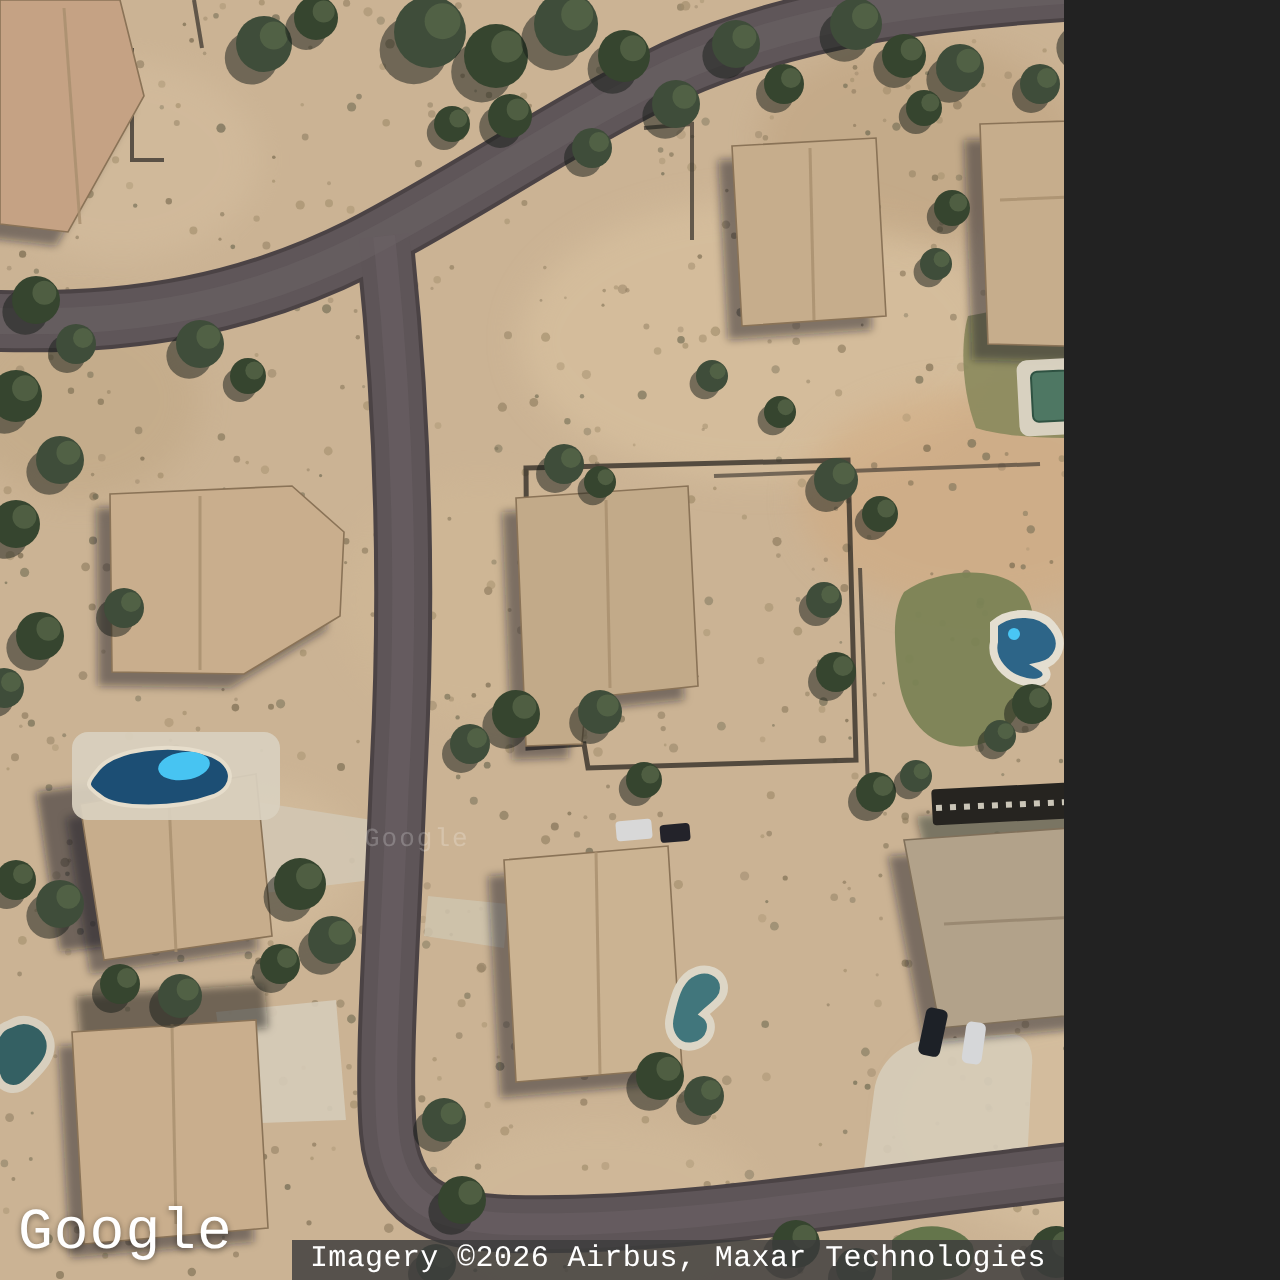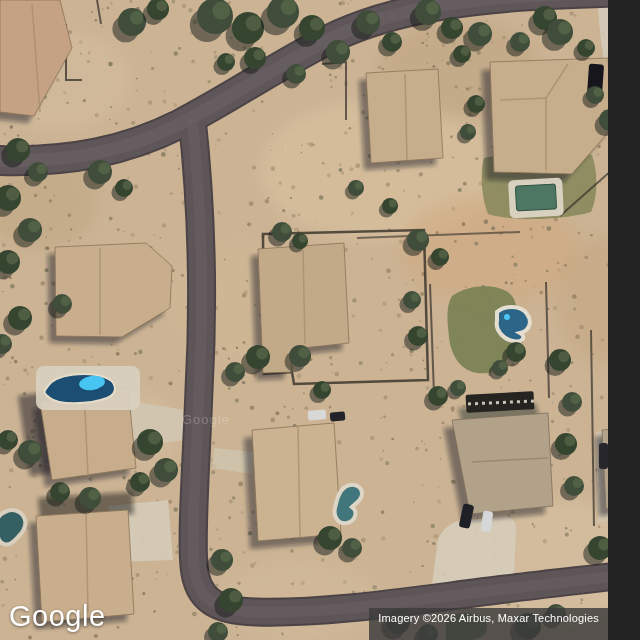--- a/index.html
+++ b/index.html
@@ -1,35 +1,35 @@
 <!DOCTYPE html>
 <html><head>
 <meta charset="utf-8">
 <style>
   html,body{margin:0;padding:0;background:#222;}
   .map{
-    position:relative;width:608px;height:640px;overflow:hidden;
+    position:relative;width:532px;height:640px;overflow:hidden;
     background:#cbb394;
-    font-family:Liberation Sans, sans-serif;
+    font-family:Liberation Mono, monospace;
   }
   .map svg{position:absolute;left:0;top:0;display:block;}
   .google-logo{
     position:absolute;left:9px;bottom:7px;
     color:#fff;font-size:29px;font-weight:500;letter-spacing:.5px;
     text-shadow:0 1px 3px rgba(0,0,0,.45);
     user-select:none;
   }
   .watermark{
     position:absolute;left:182px;top:412px;
     color:rgba(255,255,255,.22);font-size:13px;letter-spacing:1px;
   }
   .attribution{
     position:absolute;right:0;bottom:0;height:20px;line-height:20px;
     background:rgba(60,60,60,.82);color:#fff;
-    font-size:11px;padding:0 9px 12px 9px;letter-spacing:.2px;
+    font-size:15px;padding:0 9px 0 9px;letter-spacing:.2px;
     white-space:nowrap;
   }
 </style>
 </head>
 <body>
 
 <div class="map">
   <svg width="640" height="640" viewBox="0 0 640 640" xmlns="http://www.w3.org/2000/svg">
     <defs>
       <filter id="blur2" x="-30%" y="-30%" width="160%" height="160%">

